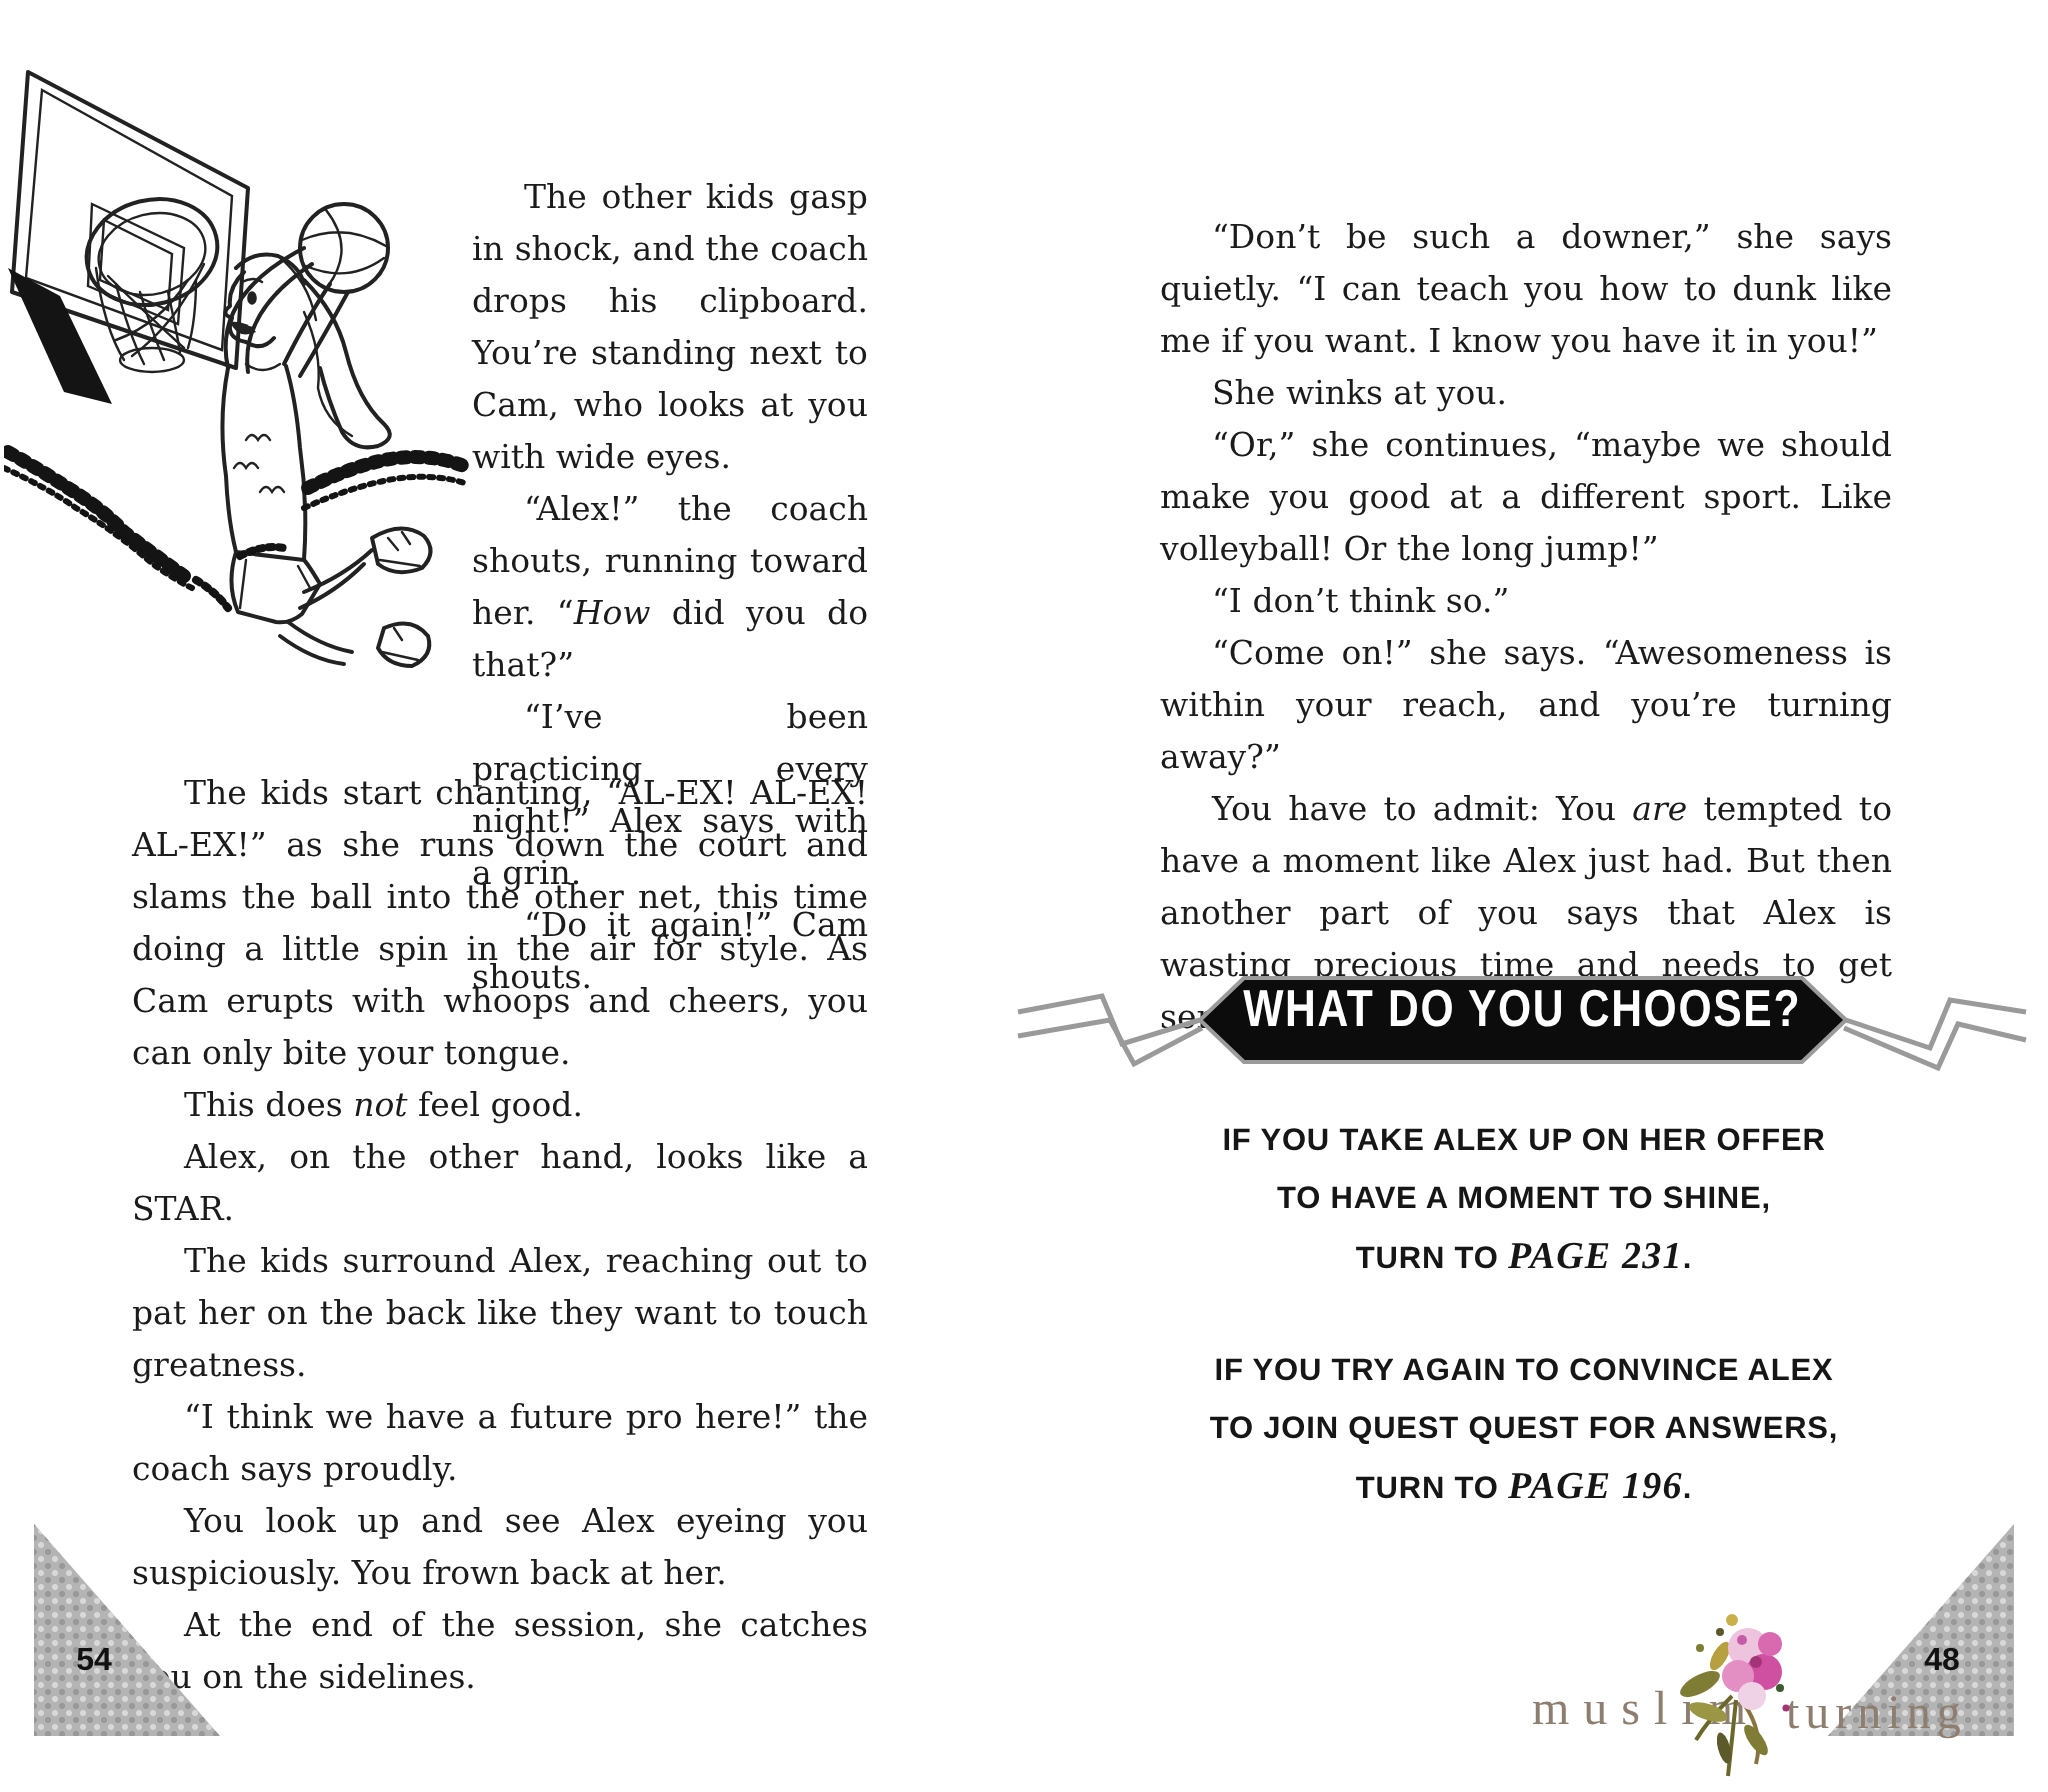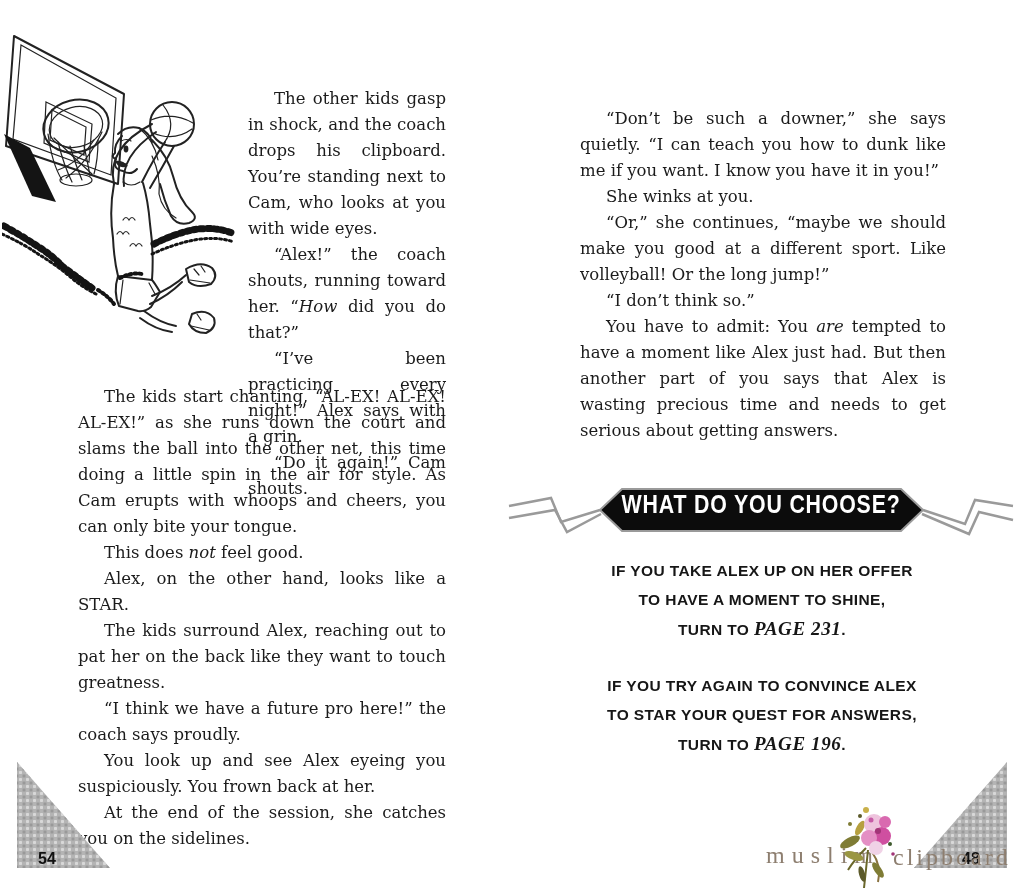--- a/index.html
+++ b/index.html
@@ -3,21 +3,21 @@
 <meta charset="utf-8">
 <style>
   html,body { margin:0; padding:0; background:#ffffff; }
   #stage {
     position:relative; width:1024px; height:896px; background:#ffffff;
     overflow:hidden; font-family:"DejaVu Serif", serif; color:#1b1b1b;
   }
 
   
   .text-col { position:absolute; font-size:16.5px; line-height:26px; text-align:justify; }
-  #left-col  { left:78px;  top:86px; width:368px; }
+  #left-col  { left:66px;  top:86px; width:368px; }
   #right-col { left:580px; top:86px; width:366px;margin-top:20px; }
   .text-col p { margin:0; text-indent:26px; }
   .text-col em { font-style:italic; }
   .top-row { display:flex; height:298px; }
   .illu-spacer { width:170px; flex:0 0 170px; }
   .col-narrow { width:198px; }
 
   
   #illustration { position:absolute; left:2px; top:28px; width:248px; height:338px; }
   #illustration svg { width:100%; height:100%; }
@@ -52,21 +52,21 @@
       radial-gradient(#d8d8d8 28%, rgba(0,0,0,0) 32%),
       radial-gradient(#989898 28%, rgba(0,0,0,0) 32%);
     background-size:7px 7px, 7px 7px;
     background-position:0 0, 3.5px 3.5px;
   }
   #tri-left  { left:17px;  clip-path:polygon(0 0, 0 100%, 100% 100%); }
   #tri-right { left:914px; clip-path:polygon(100% 0, 100% 100%, 0 100%); }
   .page-num {
     position:absolute; top:822px; width:34px; text-align:center;
     font-family:"Liberation Sans", sans-serif; font-weight:bold;
-    font-size:16px; color:#111;margin-top:28px;
+    font-size:16px; color:#111;
   }
   #pn-left  { left:30px; }
   #pn-right { left:954px; }
 
   
   .wm-word {
     position:absolute; font-family:"Liberation Serif", serif;
     color:#8d7e6f; font-size:24px;
   }
   #wm-word1 { left:766px; top:842px; letter-spacing:7px; }
@@ -162,20 +162,21 @@
         <p><span>You look up and see Alex eyeing you suspiciously. You frown back at her.</span></p>
         <p><span>At the end of the session, she catches you on the sidelines.</span></p>
       </div>
   </div>
 
   <div id="right-col" class="text-col">
       <p><span>“Don’t be such a downer,” she says quietly. “I can teach you how to dunk like me if you want. I know you have it in you!”</span></p>
       <p><span>She winks at you.</span></p>
       <p><span>“Or,” she continues, “maybe we should make you good at a different sport. Like volleyball! Or the long jump!”</span></p>
       <p><span>“I don’t think so.”</span></p>
+      <p><span>“Come on!” she says. “Awesomeness is within your reach, and you’re turning away?”</span></p>
       <p><span>You have to admit: You </span><em>are</em><span> tempted to have a moment like Alex just had. But then another part of you says that Alex is wasting precious time and needs to get serious about getting answers.</span></p>
     </div>
 
   <div id="banner">
     <svg viewBox="0 0 512 78" xmlns="http://www.w3.org/2000/svg">
       <g>
         <polyline points="4,34 46,26 56,50 95,38" fill="none" stroke="#9a9a9a" stroke-width="2.5"></polyline>
         <polyline points="4,46 50,38 62,60 96,42" fill="none" stroke="#9a9a9a" stroke-width="2.5"></polyline>
       </g>
       <g>
@@ -192,34 +193,34 @@
   <div id="choices">
     <div class="choice">
       <div class="choice-line">IF YOU TAKE ALEX UP ON HER OFFER</div>
       <div class="choice-line">TO HAVE A MOMENT TO SHINE,</div>
       <div class="choice-line">
         <span>TURN TO </span><span class="page-ref">PAGE 231</span><span>.</span>
       </div>
     </div>
     <div class="choice">
       <div class="choice-line">IF YOU TRY AGAIN TO CONVINCE ALEX</div>
-      <div class="choice-line">TO STAR YOUR QUEST FOR ANSWERS,</div>
+      <div class="choice-line">TO JOIN QUEST QUEST FOR ANSWERS,</div>
       <div class="choice-line">
         <span>TURN TO </span><span class="page-ref">PAGE 196</span><span>.</span>
       </div>
     </div>
   </div>
 
   <div id="tri-left" class="corner-tri"></div>
   <div id="tri-right" class="corner-tri"></div>
   <div id="pn-left" class="page-num">54</div>
   <div id="pn-right" class="page-num">48</div>
 
   <div id="wm-word1" class="wm-word">muslim</div>
-  <div id="wm-word2" class="wm-word">clipboard</div>
+  <div id="wm-word2" class="wm-word">turning</div>
   <div id="wm-bouquet">
     <svg viewBox="0 0 64 94" xmlns="http://www.w3.org/2000/svg">
       <path d="M30,52 Q28,72 26,90" stroke="#6b682c" stroke-width="2" fill="none"></path>
       <path d="M34,54 Q44,68 40,84" stroke="#8a7340" stroke-width="2" fill="none"></path>
       <path d="M28,50 Q16,62 10,72" stroke="#6b682c" stroke-width="2" fill="none"></path>
       <ellipse cx="12" cy="44" rx="11" ry="4.5" fill="#7f7c35" transform="rotate(-28 12 44)"></ellipse>
       <ellipse cx="16" cy="58" rx="10" ry="4" fill="#9a9643" transform="rotate(18 16 58)"></ellipse>
       <ellipse cx="22" cy="30" rx="8" ry="3.5" fill="#b6a03f" transform="rotate(-60 22 30)"></ellipse>
       <ellipse cx="40" cy="72" rx="9" ry="3.5" fill="#7f7c35" transform="rotate(55 40 72)"></ellipse>
       <ellipse cx="24" cy="76" rx="8" ry="3" fill="#5c5a2a" transform="rotate(75 24 76)"></ellipse>

